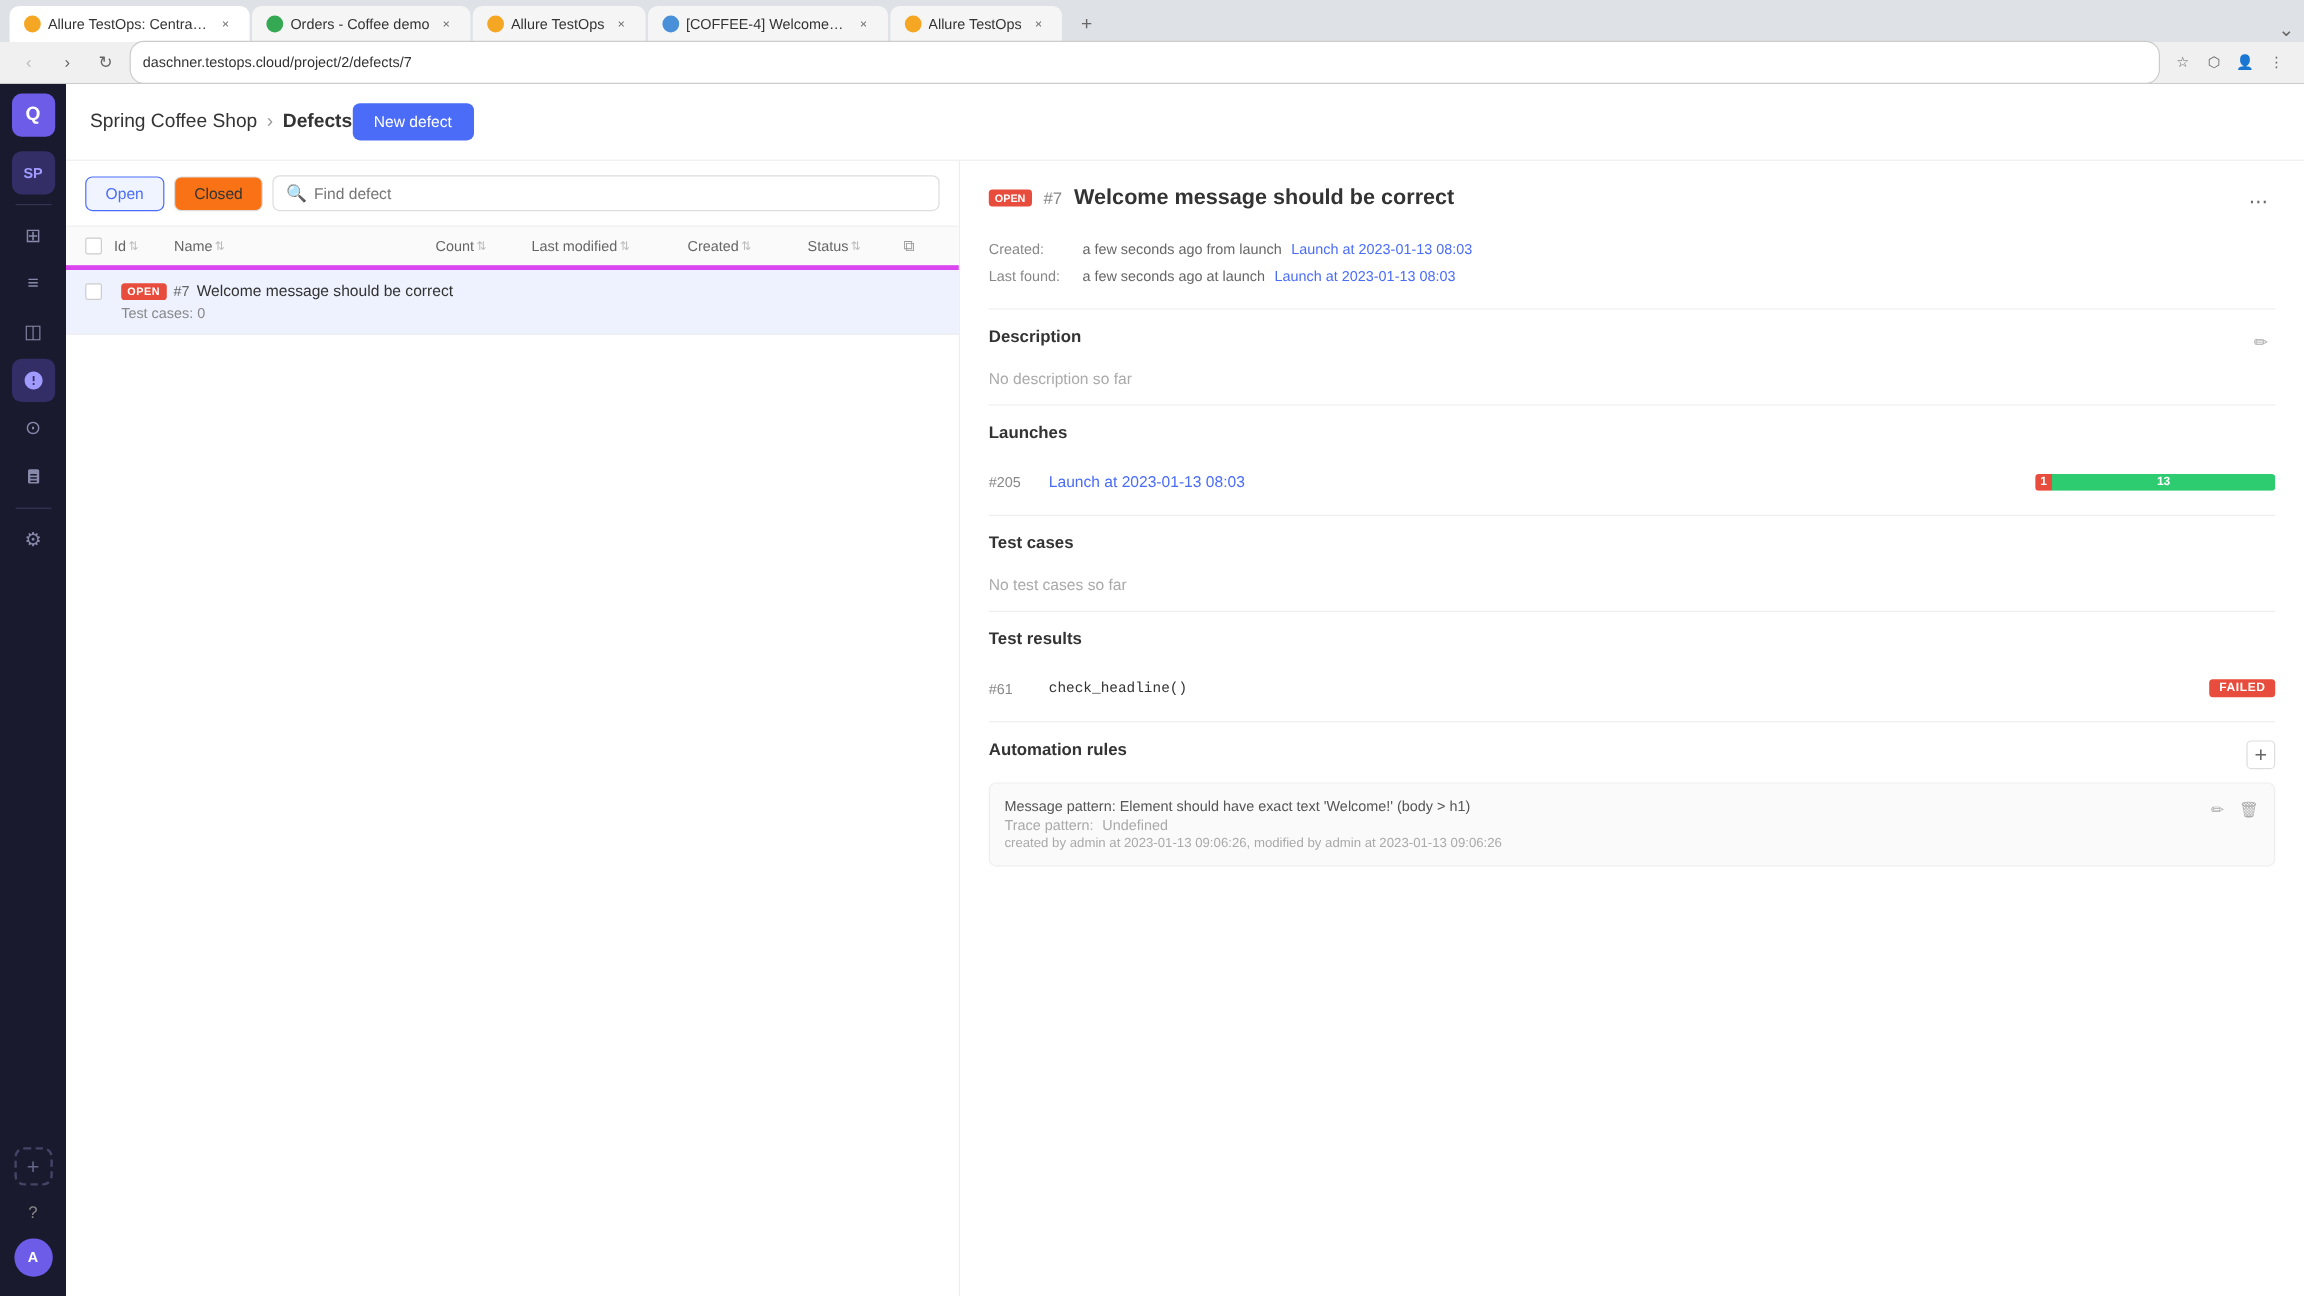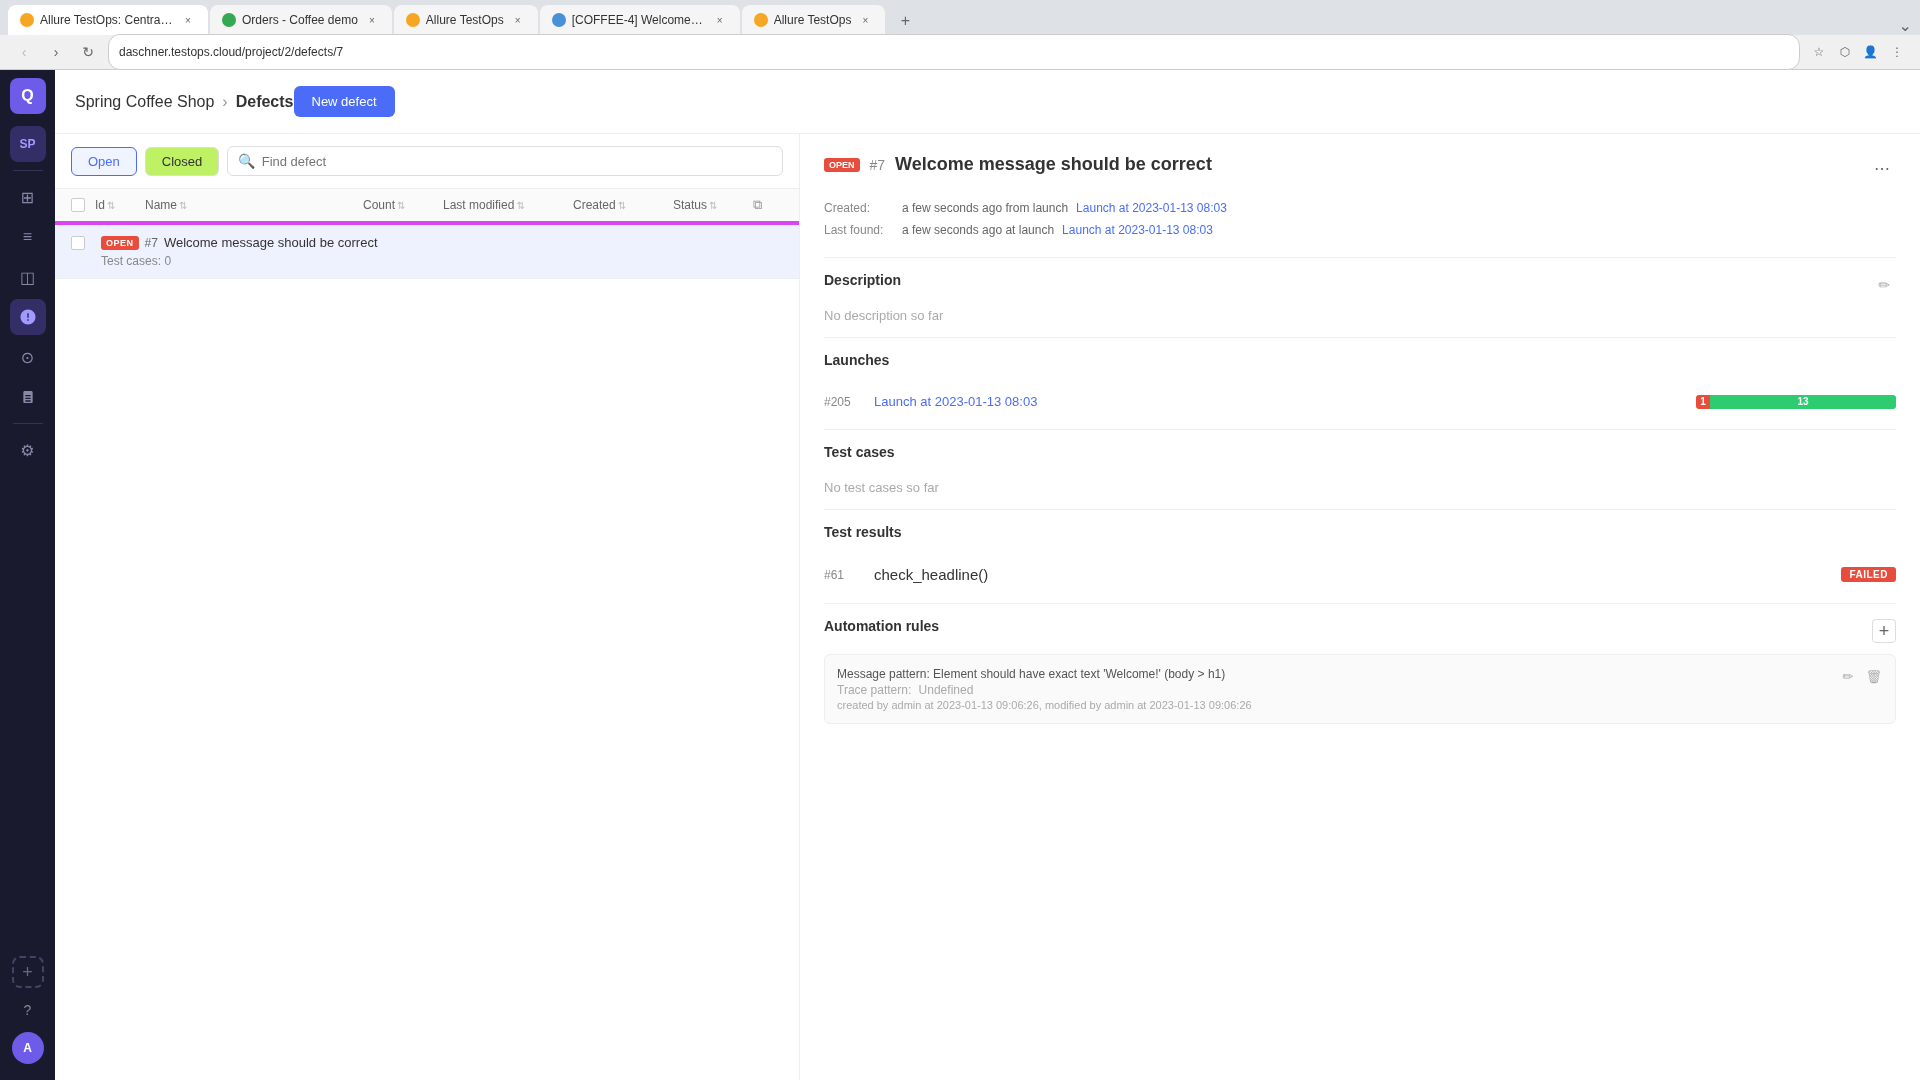--- a/index.html
+++ b/index.html
@@ -46,21 +46,21 @@
     .breadcrumb-separator { color: #999; }
     .breadcrumb-current { color: #333; font-weight: 600; }
     .new-defect-btn { background: #4a6cf7; color: white; border: none; border-radius: 6px; padding: 8px 18px; font-size: 13px; font-weight: 500; cursor: pointer; }
 
     
     .content-area { display: flex; flex: 1; overflow: hidden; }
 
     
     .defect-list-panel { width: 745px; display: flex; flex-direction: column; border-right: 1px solid #eee; }
     .filter-bar { display: flex; align-items: center; gap: 8px; padding: 12px 16px; border-bottom: 1px solid #eee; }
-    .filter-btn { padding: 6px 16px; border-radius: 6px; border: 1px solid #ddd; background: #bef264; font-size: 13px; cursor: pointer; color: #333; }
+    .filter-btn { padding: 6px 16px; border-radius: 6px; border: 1px solid #ddd; background: #f97316; font-size: 13px; cursor: pointer; color: #333; }
     .filter-btn.active { background: #f0f4ff; border-color: #4a6cf7; color: #4a6cf7; }
     .search-box { flex: 1; display: flex; align-items: center; border: 1px solid #ddd; border-radius: 6px; padding: 6px 10px; gap: 6px; background: #fff; }
     .search-input { border: none; outline: none; flex: 1; font-size: 13px; color: #333; background: transparent; }
     .search-icon { color: #999; font-size: 14px; }
 
     .table-header { display: flex; align-items: center; padding: 8px 16px; border-bottom: 4px solid #d946ef; background: #fafafa; }
     .th-checkbox { width: 24px; }
     .th-id { width: 50px; font-size: 12px; color: #666; display: flex; align-items: center; gap: 2px; cursor: pointer; }
     .th-name { flex: 1; font-size: 12px; color: #666; display: flex; align-items: center; gap: 2px; cursor: pointer; }
     .th-count { width: 80px; font-size: 12px; color: #666; display: flex; align-items: center; gap: 2px; cursor: pointer; }
@@ -100,21 +100,21 @@
     .launch-row { display: flex; align-items: center; gap: 10px; padding: 6px 0; }
     .launch-id { font-size: 12px; color: #888; min-width: 40px; }
     .launch-name { font-size: 13px; color: #333; flex: 1; }
     .launch-bar { display: flex; height: 14px; border-radius: 3px; overflow: hidden; min-width: 200px; }
     .bar-failed { background: #e74c3c; display: flex; align-items: center; justify-content: center; color: white; font-size: 10px; font-weight: bold; padding: 0 4px; }
     .bar-passed { background: #2ecc71; display: flex; align-items: center; justify-content: center; color: white; font-size: 10px; font-weight: bold; padding: 0 4px; flex: 1; }
 
     
     .test-result-row { display: flex; align-items: center; gap: 10px; padding: 6px 0; }
     .test-result-id { font-size: 12px; color: #888; min-width: 40px; }
-    .test-result-name { font-size: 15px; color: #333; flex: 1; }
+    .test-result-name { font-size: 12px; color: #333; flex: 1; font-family: Liberation Mono, monospace; }
     .failed-badge { background: #e74c3c; color: white; font-size: 10px; font-weight: bold; padding: 2px 8px; border-radius: 3px; letter-spacing: 0.5px; }
 
     
     .automation-rule { background: #fafafa; border: 1px solid #eee; border-radius: 6px; padding: 12px; margin-top: 8px; position: relative; }
     .rule-title { font-size: 13px; font-weight: 500; color: #333; margin-bottom: 6px; }
     .rule-id { color: #888; font-size: 12px; }
     .rule-detail { font-size: 12px; color: #555; margin-bottom: 2px; }
     .rule-trace { font-size: 12px; color: #888; }
     .rule-trace span { color: #aaa; }
     .rule-footer { font-size: 11px; color: #aaa; margin-top: 2px; }

